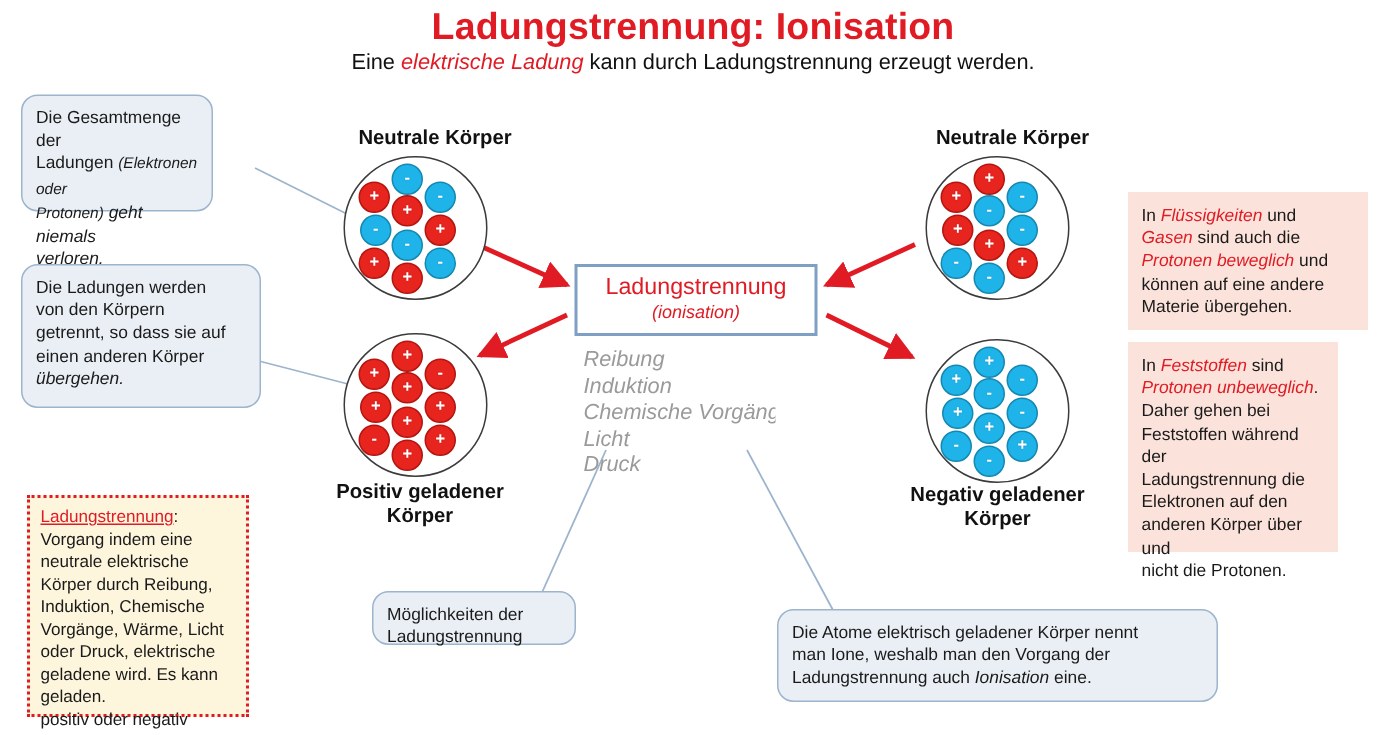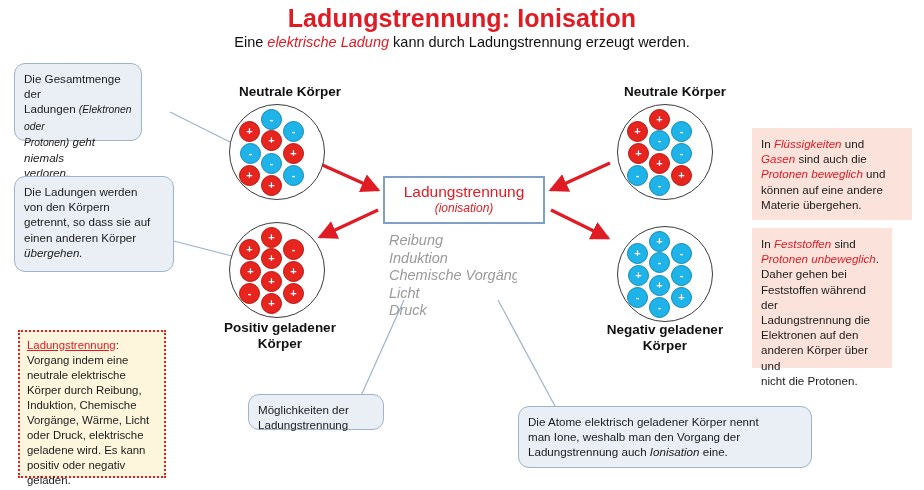--- a/index.html
+++ b/index.html
@@ -286,22 +286,22 @@
 
   <div class="abs" id="yellow-box">
     <div><span class="hd">Ladungstrennung</span><span>:</span></div>
     <div>Vorgang indem eine</div>
     <div>neutrale elektrische</div>
     <div>Körper durch Reibung,</div>
     <div>Induktion, Chemische</div>
     <div>Vorgänge, Wärme, Licht</div>
     <div>oder Druck, elektrische</div>
     <div>geladene wird. Es kann</div>
+    <div>geladen.</div>
     <div>positiv oder negativ</div>
-    <div>geladen.</div>
   </div>
 
   <div class="abs peach" style="left:752px; top:98px; width:160px; height:92px;margin-top:30px;">
     <div><span>In </span><span class="red-it">Flüssigkeiten</span><span> und</span></div>
     <div><span class="red-it">Gasen</span><span> sind auch die</span></div>
     <div><span class="red-it">Protonen beweglich</span><span> und</span></div>
     <div>können auf eine andere</div>
     <div>Materie übergehen.</div>
   </div>
 

